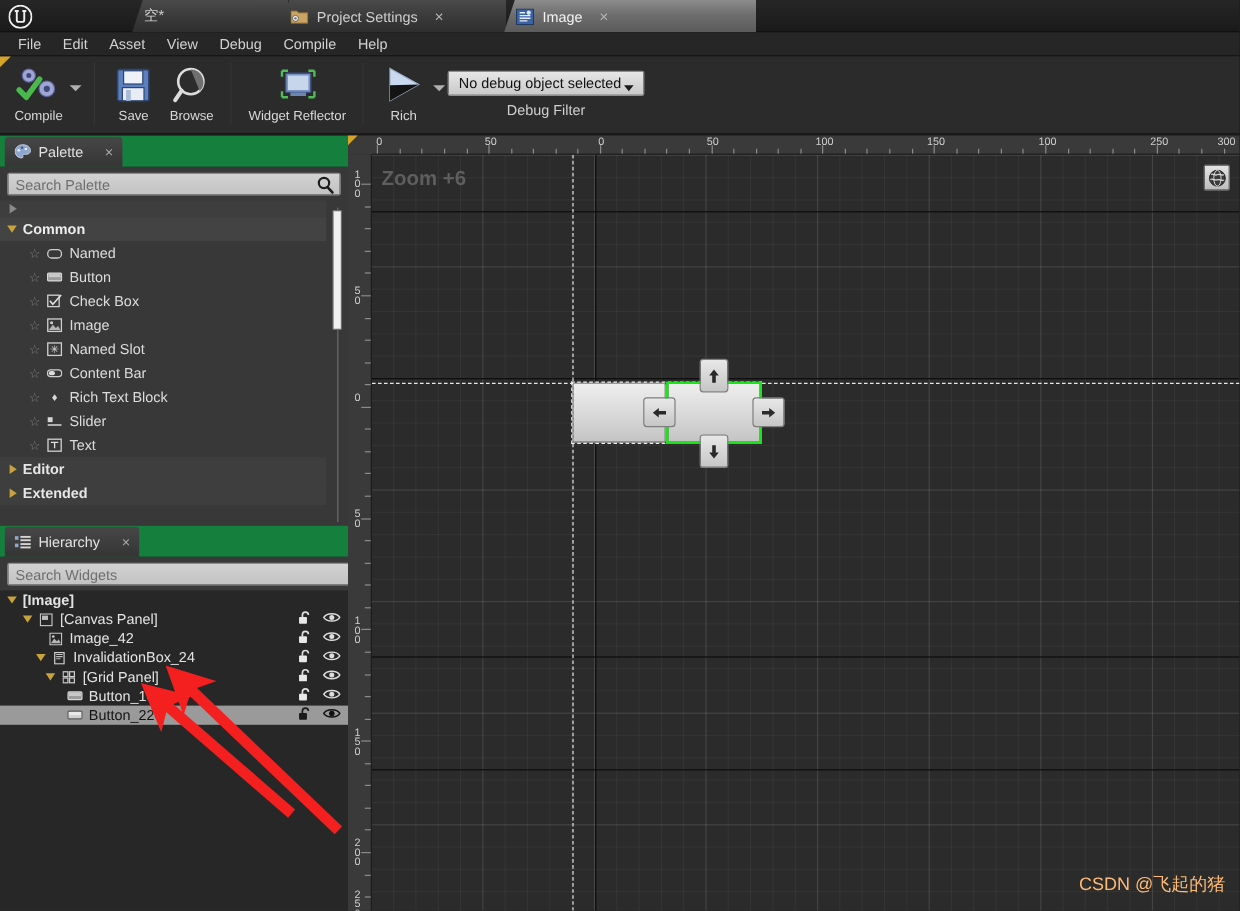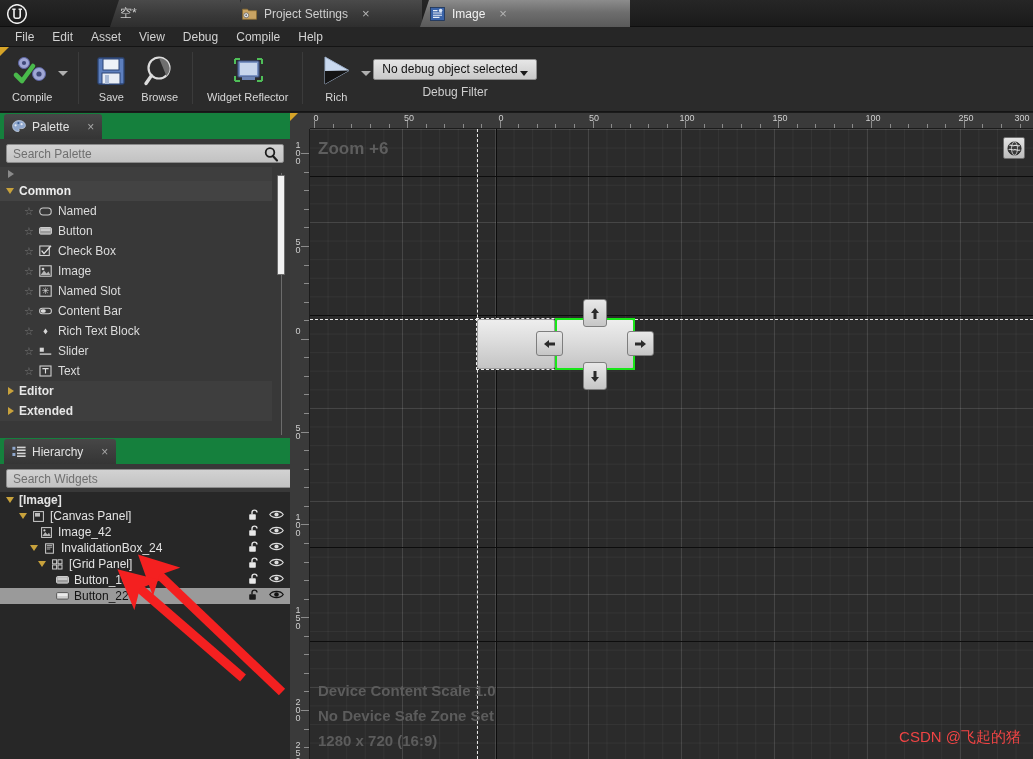--- a/index.html
+++ b/index.html
@@ -167,21 +167,21 @@
   .guide-dash-v { position:absolute; top:0; bottom:0; width:0; border-left:1px dashed #e8e8e8; }
 
   .zoomtext { position:absolute; left:8px; top:10px; font-size:17px; font-weight:bold; color:#5e5e5e; }
   .devinfo { position:absolute; left:8px; bottom:6px; font-size:15px; font-weight:bold; color:#5c5c5c; line-height:25px;}
   .globe-btn {
     position:absolute; right:8px; top:8px; width:22px; height:22px;
     background: linear-gradient(180deg,#e4e4e4,#bcbcbc);
     border:1px solid #6e6e6e; border-radius:2px;
     display:flex; align-items:center; justify-content:center;
   }
-  .watermark { position:absolute; right:12px; bottom:12px; font-size:15px; color:#ef4444; }
+  .watermark { position:absolute; right:12px; bottom:12px; font-size:15px; color:#fdba74; }
 
   
   .wbtn {
     position:absolute;
     background: linear-gradient(180deg,#eeeeee 0%,#dcdcdc 45%,#c4c4c4 100%);
     border:1px solid #9a9a9a; border-radius:2px;
   }
   .selbox { position:absolute; border:2px solid #19e619; }
   .dragpad {
     position:absolute;
@@ -835,25 +835,20 @@
 
       <div class="globe-btn">
         <svg width="15" height="15" viewBox="0 0 15 15">
           <circle cx="7.5" cy="7.5" r="6.6" fill="#3a3a3a" stroke="#1e1e1e" stroke-width="0.8"></circle>
           <path d="M2.2 4.4 C4 3.2 5.4 5.6 7.2 4.6 C9 3.6 10.6 5.6 12.8 4.6" fill="none" stroke="#dcdcdc" stroke-width="1.1"></path>
           <path d="M1.6 8.6 C3.6 7.4 5 9.6 7 8.8 C9.2 8 10.4 10 13.2 9" fill="none" stroke="#dcdcdc" stroke-width="1.1"></path>
           <ellipse cx="7.5" cy="7.5" rx="3" ry="6.6" fill="none" stroke="#dcdcdc" stroke-width="0.8"></ellipse>
         </svg>
       </div>
 
-      <div class="devinfo">
-        <div>Device Content Scale 1.0</div>
-        <div>No Device Safe Zone Set</div>
-        <div>1280 x 720 (16:9)</div>
-      </div>
 
       <div class="watermark">CSDN @飞起的猪</div>
     </div>
   </div>
 
   <svg class="arrows">
     <defs>
       <marker id="redhead" markerWidth="4.4" markerHeight="4.4" refX="2.4" refY="2.2" orient="auto">
         <path d="M0,0 L4.4,2.2 L0,4.4 L1.1,2.2 Z" fill="#f42020"></path>
       </marker>

